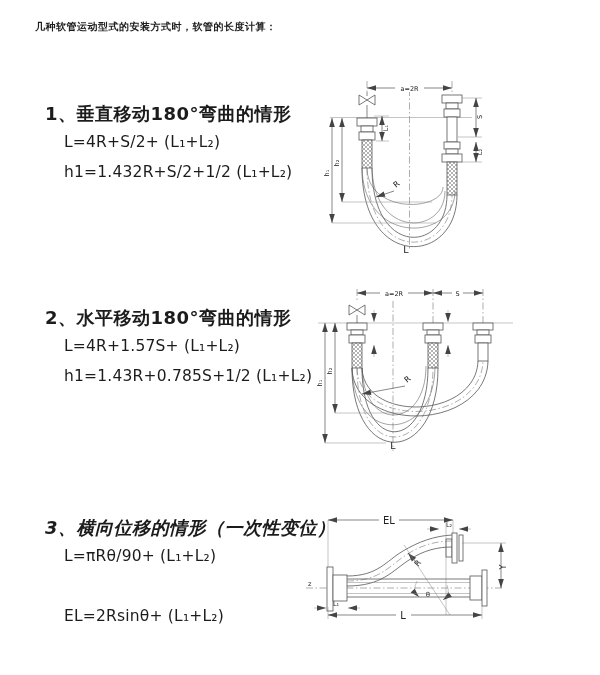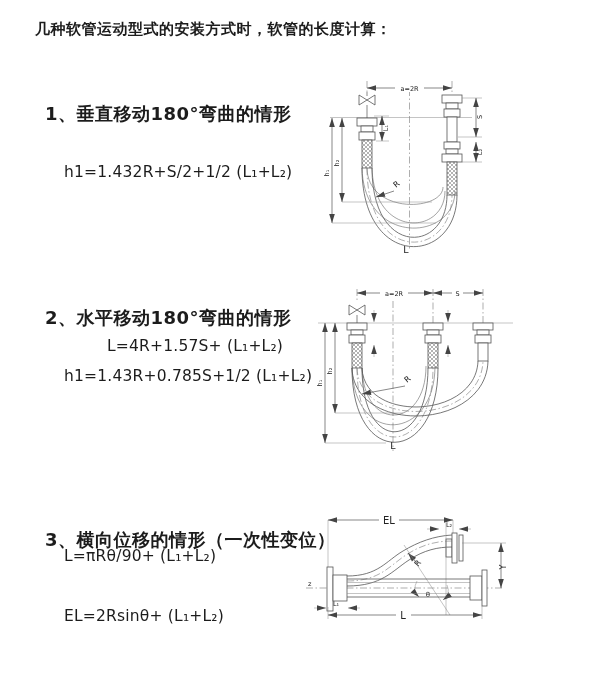--- a/index.html
+++ b/index.html
@@ -1,52 +1,53 @@
 <!DOCTYPE html>
 <html><head>
 <meta charset="utf-8">
 <style>
   html,body{margin:0;padding:0;}
   body{
     width:600px;height:675px;background:#ffffff;position:relative;overflow:hidden;
     font-family:"DejaVu Sans","Liberation Sans",sans-serif;color:#1c1c1c;
   }
   .abs{position:absolute;}
-  .title{font-size:15px;font-weight:bold;letter-spacing:.5px;white-space:nowrap;}
+  .title{font-size:10px;font-weight:bold;letter-spacing:.5px;white-space:nowrap;}
   .heading{font-size:18px;font-weight:bold;letter-spacing:.5px;white-space:nowrap;}
   .formula{font-size:15.5px;letter-spacing:.2px;white-space:nowrap;}
   svg{position:absolute;overflow:visible;}
   svg text{fill:#222;font-family:"DejaVu Sans","Liberation Sans",sans-serif;}
   .lb{font-size:6.5px;}
   .lbm{font-size:9.5px;}
   .dl{stroke:#555;stroke-width:.7;fill:none;}
   .thin{stroke:#888;stroke-width:.5;fill:none;}
   .cl{stroke:#777;stroke-width:.6;stroke-dasharray:7 2.5 1.5 2.5;fill:none;}
   .part{stroke:#555;stroke-width:.8;fill:#fff;}
   .hose{stroke:#555;stroke-width:.8;fill:none;}
   .hose2{stroke:#666;stroke-width:.6;fill:none;}
 </style>
 </head>
 <body>
 
 <div class="abs title" style="left:35px;top:20px;">几种软管运动型式的安装方式时，软管的长度计算：</div>
 
 <div class="abs" style="left:0;top:102px;width:310px;height:115px;">
   <div class="abs heading" style="left:45px;top:0;">1、垂直移动180°弯曲的情形</div>
+  <div class="abs formula" style="left:64px;top:31px;">L=4R+S/2+ (L₁+L₂)</div>
   <div class="abs formula" style="left:64px;top:61px;">h1=1.432R+S/2+1/2 (L₁+L₂)</div>
 </div>
 
 <div class="abs" style="left:0;top:306px;width:310px;height:115px;">
   <div class="abs heading" style="left:45px;top:0;">2、水平移动180°弯曲的情形</div>
-  <div class="abs formula" style="left:64px;top:31px;margin-left:43px;">L=4R+1.57S+ (L₁+L₂)</div>
+  <div class="abs formula" style="left:64px;top:31px;">L=4R+1.57S+ (L₁+L₂)</div>
   <div class="abs formula" style="left:64px;top:61px;">h1=1.43R+0.785S+1/2 (L₁+L₂)</div>
 </div>
 
 <div class="abs" style="left:0;top:516px;width:310px;height:115px;">
-  <div class="abs heading" style="left:45px;top:12px;">3、横向位移的情形（一次性变位）</div>
+  <div class="abs heading" style="left:45px;top:0;font-style:italic;">3、横向位移的情形（一次性变位）</div>
   <div class="abs formula" style="left:64px;top:31px;">L=πRθ/90+ (L₁+L₂)</div>
   <div class="abs formula" style="left:64px;top:91px;">EL=2Rsinθ+ (L₁+L₂)</div>
 </div>
 
 <svg style="left:310px;top:75px;" width="290" height="185" viewBox="0 0 290 185">
   <defs>
     <marker id="ah" markerWidth="10" markerHeight="8" refX="9.5" refY="4" orient="auto-start-reverse" markerUnits="userSpaceOnUse">
       <path d="M0.5,1.2 L9.5,4 L0.5,6.8 Z" fill="#444"></path>
     </marker>
     <pattern id="hx" patternUnits="userSpaceOnUse" width="4" height="4">

